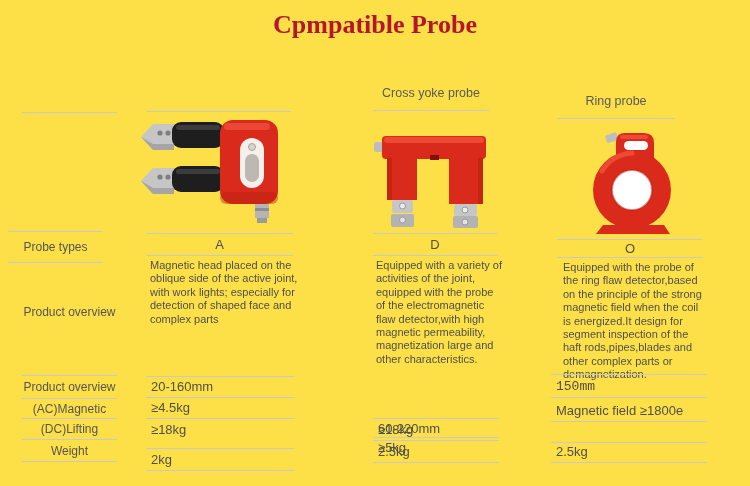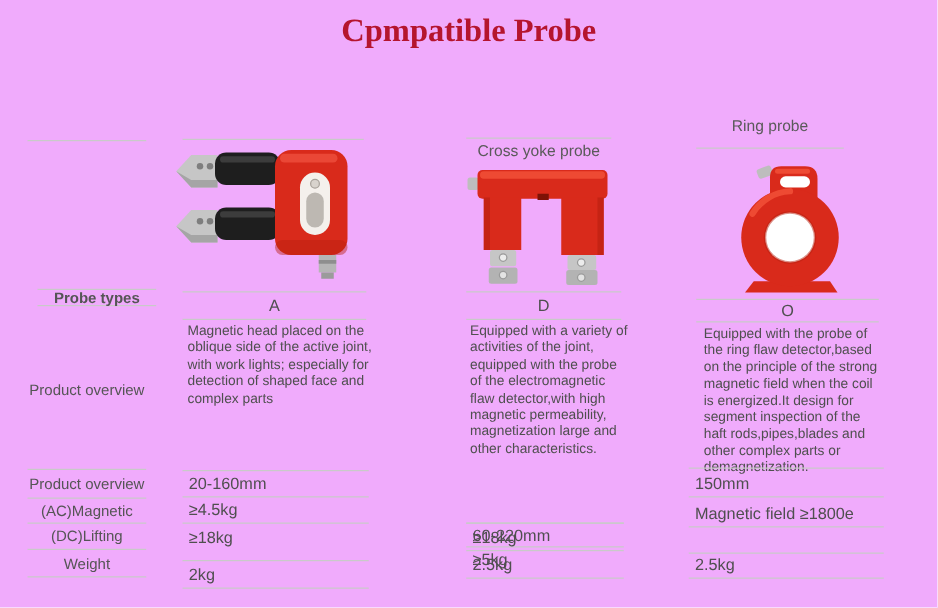--- a/index.html
+++ b/index.html
@@ -1,16 +1,16 @@
 <!DOCTYPE html>
 <html><head>
 <meta charset="utf-8">
 <style>
   html,body{margin:0;padding:0;background:#ffffff;}
-  #page{position:relative;width:750px;height:486px;background:#f0abfc;overflow:hidden;
+  #page{position:relative;width:750px;height:486px;background:#fde047;overflow:hidden;
         font-family:"Liberation Sans", sans-serif;}
   .title{position:absolute;top:10px;left:0;width:750px;text-align:center;
          font-family:"Liberation Serif", serif;font-weight:bold;font-size:26px;color:#b5152e;}
   .hline{position:absolute;height:0;border-top:1px solid #c9c9c9;}
   .hdr{position:absolute;text-align:center;font-size:12.5px;color:#5a5a5a;}
   .cell{position:absolute;box-sizing:border-box;display:flex;align-items:center;
         justify-content:center;font-size:13px;color:#4f4f4f;}
   .bt{border-top:1px solid #c9c9c9;}
   .bb{border-bottom:1px solid #c9c9c9;}
   .lab{font-size:12px;color:#555;}
@@ -20,21 +20,21 @@
 </style>
 </head>
 <body>
 
 <div id="page">
 
   <div class="title">Cpmpatible Probe</div>
 
   <div class="hline" style="left:22px;top:112px;width:95px;"></div>
   <div class="hline" style="left:146px;top:111px;width:145px;"></div>
-  <div class="hdr" style="left:373px;top:86px;width:116px;margin-top:28px;">Cross yoke probe</div>
+  <div class="hdr" style="left:373px;top:86px;width:116px;">Cross yoke probe</div>
   <div class="hline" style="left:373px;top:110px;width:116px;"></div>
   <div class="hdr" style="left:557px;top:94px;width:118px;">Ring probe</div>
   <div class="hline" style="left:557px;top:118px;width:118px;"></div>
 
   <div class="imgbox" style="left:138px;top:116px;width:164px;height:110px;">
     <svg width="164" height="110" viewBox="0 0 164 110">
       <g>
         <path d="M3,21 L15,8 L36,8 L36,34 L15,34 Z" fill="#c6c6c6"></path>
         <path d="M3,21 L15,28 L36,28 L36,34 L15,34 Z" fill="#a5a5a5"></path>
         <circle cx="22" cy="17" r="2.6" fill="#7e7e7e"></circle>
@@ -96,21 +96,21 @@
       <rect x="48" y="9" width="28" height="4" rx="2" fill="#ee4a33"></rect>
       <rect x="52" y="15" width="24" height="9" rx="4.5" fill="#ffffff"></rect>
       <path d="M24,108 L98,108 L92,99 L31,99 Z" fill="#d92a1b"></path>
       <circle cx="60" cy="64" r="39" fill="#d92a1b"></circle>
       <path d="M30,45 A37,37 0 0 1 60,27" stroke="#ee4a33" stroke-width="5" fill="none" stroke-linecap="round"></path>
       <circle cx="60" cy="64" r="20" fill="#ffffff"></circle>
       <circle cx="60" cy="64" r="20" fill="none" stroke="#b71f10" stroke-width="2" opacity="0.5"></circle>
     </svg>
   </div>
 
-  <div class="cell lab bt bb" style="left:30px;top:231px;width:95px;height:14px;font-weight:bold;">Probe types</div>
+  <div class="cell lab bt bb" style="left:8px;top:231px;width:95px;height:32px;">Probe types</div>
   <div class="cell bt bb" style="left:146px;top:233px;width:147px;height:23px;">A</div>
   <div class="cell bt bb" style="left:373px;top:233px;width:124px;height:23px;">D</div>
   <div class="cell bt bb" style="left:557px;top:239px;width:146px;height:19px;">O</div>
 
   <div class="cell lab" style="left:22px;top:303px;width:95px;height:18px;">Product overview</div>
   <div class="ovw" style="left:150px;top:259px;width:160px;">Magnetic head placed on the
 oblique side of the active joint,
 with work lights; especially for
 detection of shaped face and
 complex parts</div>
@@ -140,18 +140,18 @@
   <div class="cell val bt" style="left:146px;top:376px;width:149px;height:21px;">20-160mm</div>
   <div class="cell val bt" style="left:146px;top:397px;width:149px;height:21px;">≥4.5kg</div>
   <div class="cell val bt" style="left:146px;top:418px;width:149px;height:22px;">≥18kg</div>
   <div class="cell val bt bb" style="left:146px;top:448px;width:149px;height:23px;">2kg</div>
 
   <div class="cell val bt" style="left:373px;top:376px;width:126px;height:21px;margin-top:42px;">60-220mm</div>
   <div class="cell val bt" style="left:373px;top:397px;width:126px;height:21px;margin-top:40px;">≥5kg</div>
   <div class="cell val bt" style="left:373px;top:418px;width:126px;height:22px;">≥18kg</div>
   <div class="cell val bt bb" style="left:373px;top:440px;width:126px;height:23px;">2.5kg</div>
 
-  <div class="cell val bt bb" style="left:551px;top:374px;width:156px;height:24px;">150mm</div>
+  <div class="cell val bt bb" style="left:551px;top:374px;width:156px;height:24px;font-family:Liberation Mono, monospace;">150mm</div>
   <div class="cell val bb" style="left:551px;top:398px;width:156px;height:24px;">Magnetic field ≥1800e</div>
   <div class="cell val" style="left:551px;top:422px;width:156px;height:20px;"></div>
   <div class="cell val bt bb" style="left:551px;top:442px;width:156px;height:21px;">2.5kg</div>
 
 </div>
 
 </body></html>

